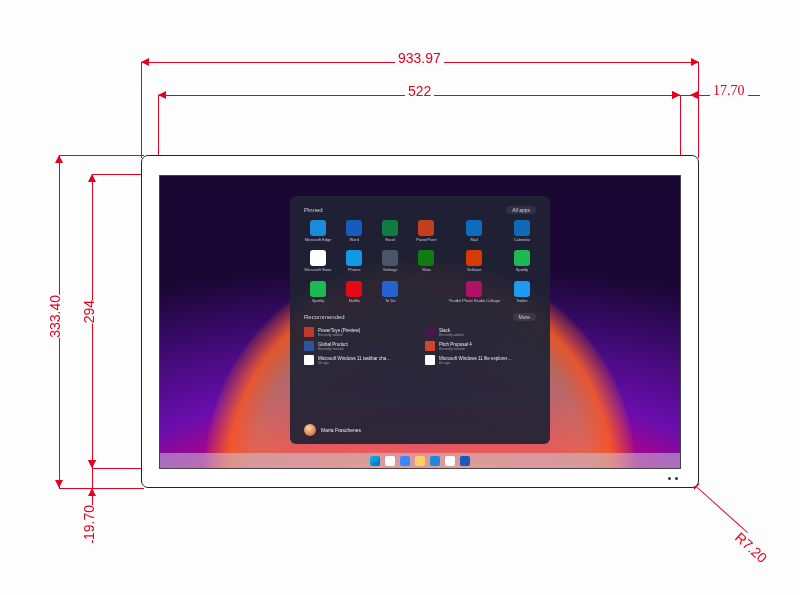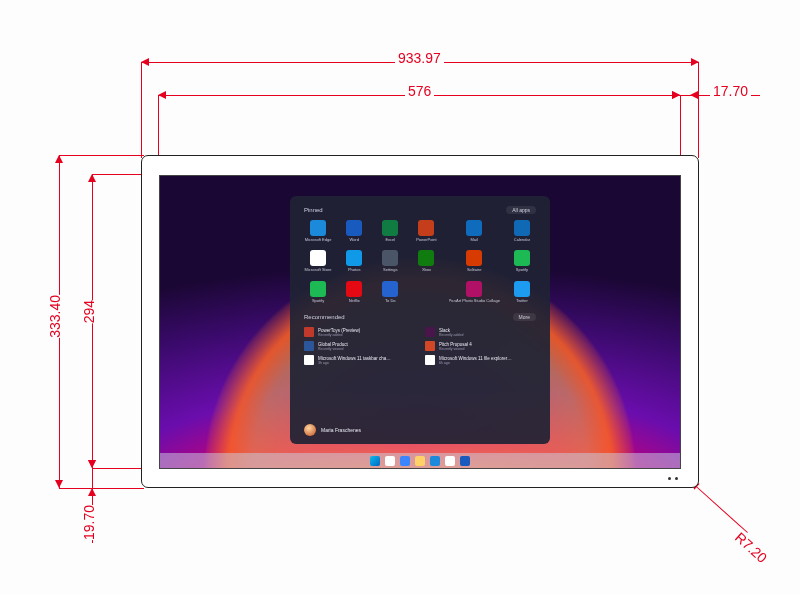--- a/index.html
+++ b/index.html
@@ -112,28 +112,28 @@
 <div class="arrow l" style="left:141px; top:58px;"></div>
 <div class="arrow r" style="left:691px; top:58px;"></div>
 <div class="dim-label" style="left:395px; top:50px;">933.97</div>
 
 <div class="dim-line" style="left:141px; top:62px; width:1px; height:96px;"></div>
 <div class="dim-line" style="left:698px; top:62px; width:1px; height:96px;"></div>
 
 <div class="dim-line" style="left:158px; top:95px; width:522px; height:1px;"></div>
 <div class="arrow l" style="left:158px; top:91px;"></div>
 <div class="arrow r" style="left:672px; top:91px;"></div>
-<div class="dim-label" style="left:405px; top:83px;">576</div>
+<div class="dim-label" style="left:405px; top:83px;">522</div>
 <div class="dim-line" style="left:158px; top:95px; width:1px; height:80px;"></div>
 <div class="dim-line" style="left:680px; top:95px; width:1px; height:80px;"></div>
 
 <div class="dim-line" style="left:680px; top:95px; width:80px; height:1px;"></div>
 <div class="arrow l" style="left:690px; top:91px;"></div>
 <div class="arrow r" style="left:672px; top:91px;"></div>
-<div class="dim-label" style="left:710px; top:83px;">17.70</div>
+<div class="dim-label" style="left:710px; top:83px;font-family:Liberation Serif, serif;">17.70</div>
 
 <div class="dim-line" style="left:59px; top:155px; width:1px; height:333px;"></div>
 <div class="arrow u" style="left:55px; top:155px;"></div>
 <div class="arrow d" style="left:55px; top:480px;"></div>
 <div class="dim-label v" style="left:44px; top:295px;">333.40</div>
 <div class="dim-line" style="left:59px; top:155px; width:85px; height:1px;"></div>
 <div class="dim-line" style="left:59px; top:488px; width:85px; height:1px;"></div>
 
 <div class="dim-line" style="left:92px; top:174px; width:1px; height:294px;"></div>
 <div class="arrow u" style="left:88px; top:174px;"></div>

